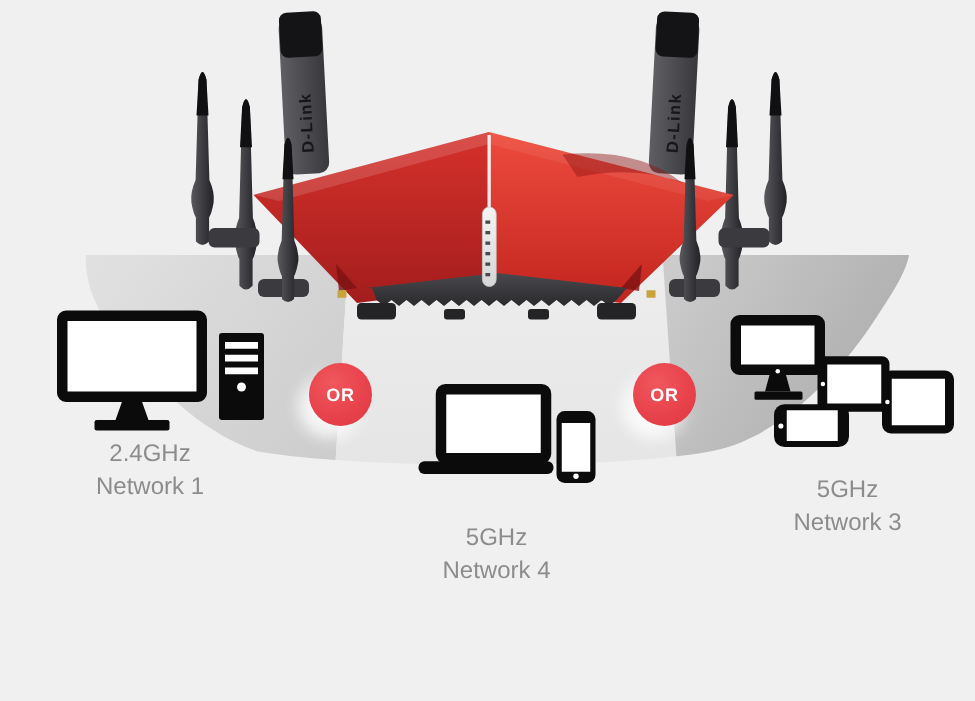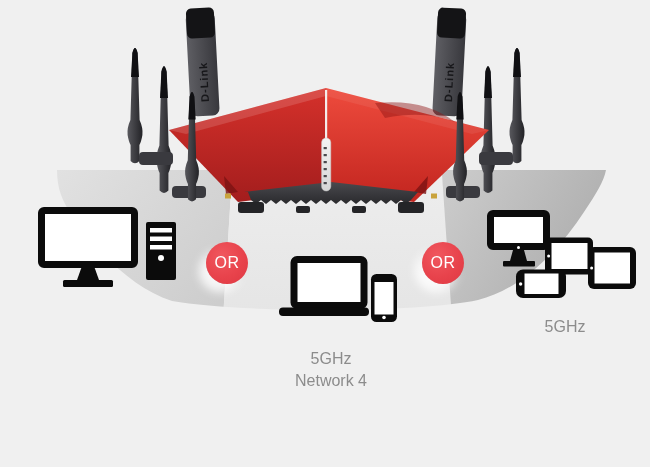--- a/index.html
+++ b/index.html
@@ -2,21 +2,21 @@
 <html><head>
 <meta charset="utf-8">
 <style>
   html,body{margin:0;padding:0;}
   body{width:650px;height:467px;background:#f0f0f0;overflow:hidden;}
   .stage{position:relative;width:650px;height:467px;font-family:"Liberation Sans",sans-serif;}
   .stage svg{position:absolute;left:0;top:0;}
   .or-badge{
     position:absolute;width:42px;height:42px;border-radius:50%;
     display:flex;align-items:center;justify-content:center;
-    color:#fff;font-size:16px;font-weight:400;letter-spacing:.5px;
+    color:#fff;font-size:12px;font-weight:700;letter-spacing:.5px;
     background:radial-gradient(circle at 38% 32%, #f0575e 0%, #e8434c 55%, #de3842 100%);
     box-shadow:-7px 8px 10px rgba(255,255,255,.85), -2px 3px 6px rgba(0,0,0,.05);
   }
   .net-label{
     position:absolute;width:160px;text-align:center;
     color:#8c8c8c;font-size:16px;line-height:21.5px;
   }
   .net-label span{display:block;}
 </style>
 </head>
@@ -188,21 +188,26 @@
   </g>
 </svg>
 
 <div class="or-badge" style="left:206px;top:242px;">
   <span>OR</span>
 </div>
 <div class="or-badge" style="left:422px;top:242px;">
   <span>OR</span>
 </div>
 
+<div class="net-label" style="left:20px;top:292px;">
+  <span>2.4GHz</span>
+  <span>Network 1</span>
+</div>
 <div class="net-label" style="left:251px;top:348px;">
   <span>5GHz</span>
   <span>Network 4</span>
 </div>
 <div class="net-label" style="left:485px;top:316px;">
   <span>5GHz</span>
+  <span>Network 3</span>
 </div>
 
 </div>
 
 </body></html>

